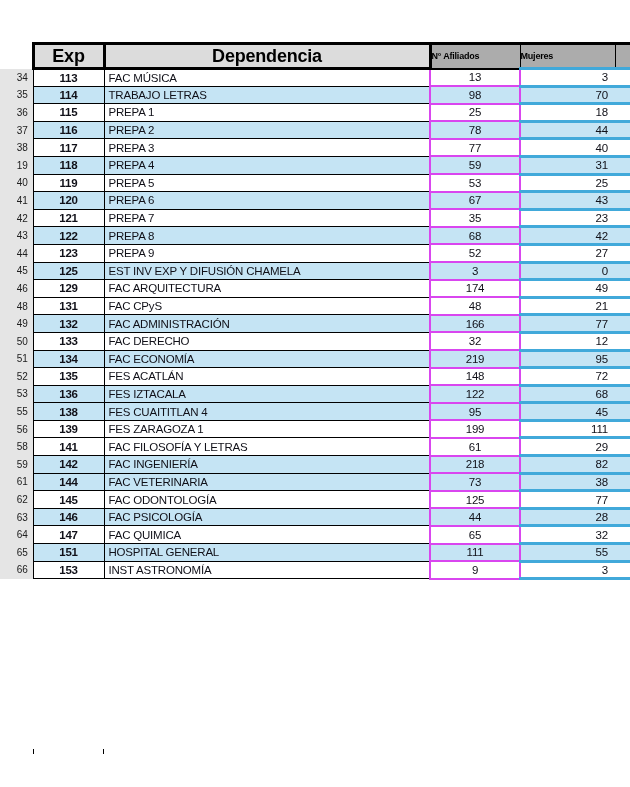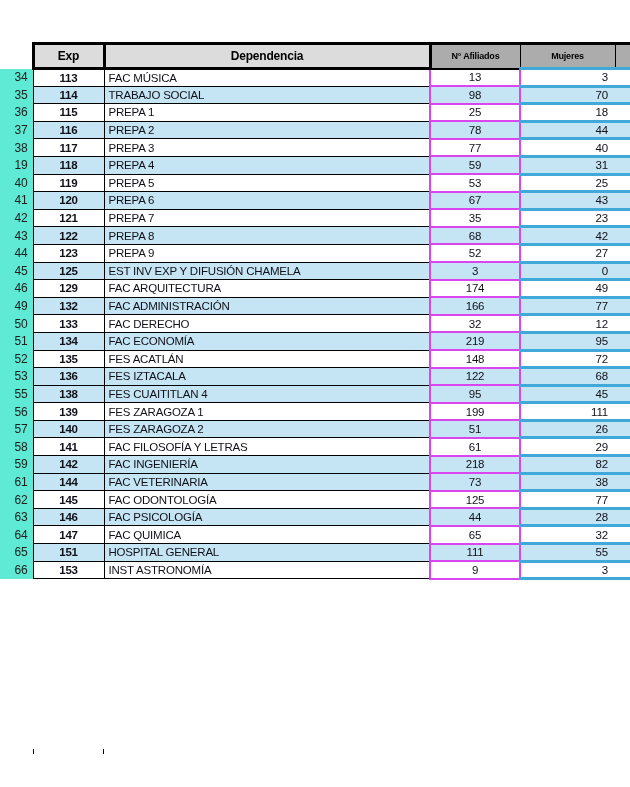--- a/index.html
+++ b/index.html
@@ -37,46 +37,46 @@
     letter-spacing: -0.2px;
     overflow: hidden;
     white-space: nowrap;
   }
 
   th.gutter-h { border: 0; background: #ffffff; }
 
   th.big {
     background: #DCDCDC;
     border: 3px solid #000000;
-    font-size: 12px;
+    font-size: 18px;
     font-weight: bold;
     text-align: center;
     color: #000;
   }
   th.small {
     background: #ACACAC;
     border: 1px solid #000000;
     border-top: 3px solid #000000;
     border-bottom: 2px solid #000000;
     font-size: 9px;
     font-weight: bold;
-    text-align: center;
+    text-align: left;
     color: #000;
   }
   th.small.muj-h { border-bottom: 0; }
   th.small.part-h { border-right: 0; border-bottom: 0; }
 
   td { font-size: 11.5px; }
 
   td.rownum {
     border: 0;
-    background: #5eead4;
+    background: #e5e5e5;
     text-align: right;
     padding-right: 5px;
-    font-size: 12px;
+    font-size: 10px;
     color: #202020;
   }
   td.exp {
     border: 1px solid #000;
     text-align: center;
     font-weight: bold;
   }
   td.dep {
     border: 1px solid #000;
     text-align: left;
@@ -143,21 +143,21 @@
           <td class="rownum">34</td>
           <td class="exp">113</td>
           <td class="dep">FAC MÚSICA</td>
           <td class="afil">13</td>
           <td class="muj">3</td>
           <td class="part"></td>
         </tr>
         <tr class="data-row hl">
           <td class="rownum">35</td>
           <td class="exp">114</td>
-          <td class="dep">TRABAJO SOCIAL</td>
+          <td class="dep">TRABAJO LETRAS</td>
           <td class="afil">98</td>
           <td class="muj">70</td>
           <td class="part"></td>
         </tr>
         <tr class="data-row plain">
           <td class="rownum">36</td>
           <td class="exp">115</td>
           <td class="dep">PREPA 1</td>
           <td class="afil">25</td>
           <td class="muj">18</td>
@@ -236,20 +236,28 @@
           <td class="part"></td>
         </tr>
         <tr class="data-row plain">
           <td class="rownum">46</td>
           <td class="exp">129</td>
           <td class="dep">FAC ARQUITECTURA</td>
           <td class="afil">174</td>
           <td class="muj">49</td>
           <td class="part"></td>
         </tr>
+        <tr class="data-row plain">
+          <td class="rownum">48</td>
+          <td class="exp">131</td>
+          <td class="dep">FAC CPyS</td>
+          <td class="afil">48</td>
+          <td class="muj">21</td>
+          <td class="part"></td>
+        </tr>
         <tr class="data-row hl">
           <td class="rownum">49</td>
           <td class="exp">132</td>
           <td class="dep">FAC ADMINISTRACIÓN</td>
           <td class="afil">166</td>
           <td class="muj">77</td>
           <td class="part"></td>
         </tr>
         <tr class="data-row plain">
           <td class="rownum">50</td>
@@ -292,28 +300,20 @@
           <td class="part"></td>
         </tr>
         <tr class="data-row plain">
           <td class="rownum">56</td>
           <td class="exp">139</td>
           <td class="dep">FES ZARAGOZA 1</td>
           <td class="afil">199</td>
           <td class="muj">111</td>
           <td class="part"></td>
         </tr>
-        <tr class="data-row hl">
-          <td class="rownum">57</td>
-          <td class="exp">140</td>
-          <td class="dep">FES ZARAGOZA 2</td>
-          <td class="afil">51</td>
-          <td class="muj">26</td>
-          <td class="part"></td>
-        </tr>
         <tr class="data-row plain">
           <td class="rownum">58</td>
           <td class="exp">141</td>
           <td class="dep">FAC FILOSOFÍA Y LETRAS</td>
           <td class="afil">61</td>
           <td class="muj">29</td>
           <td class="part"></td>
         </tr>
         <tr class="data-row hl">
           <td class="rownum">59</td>

